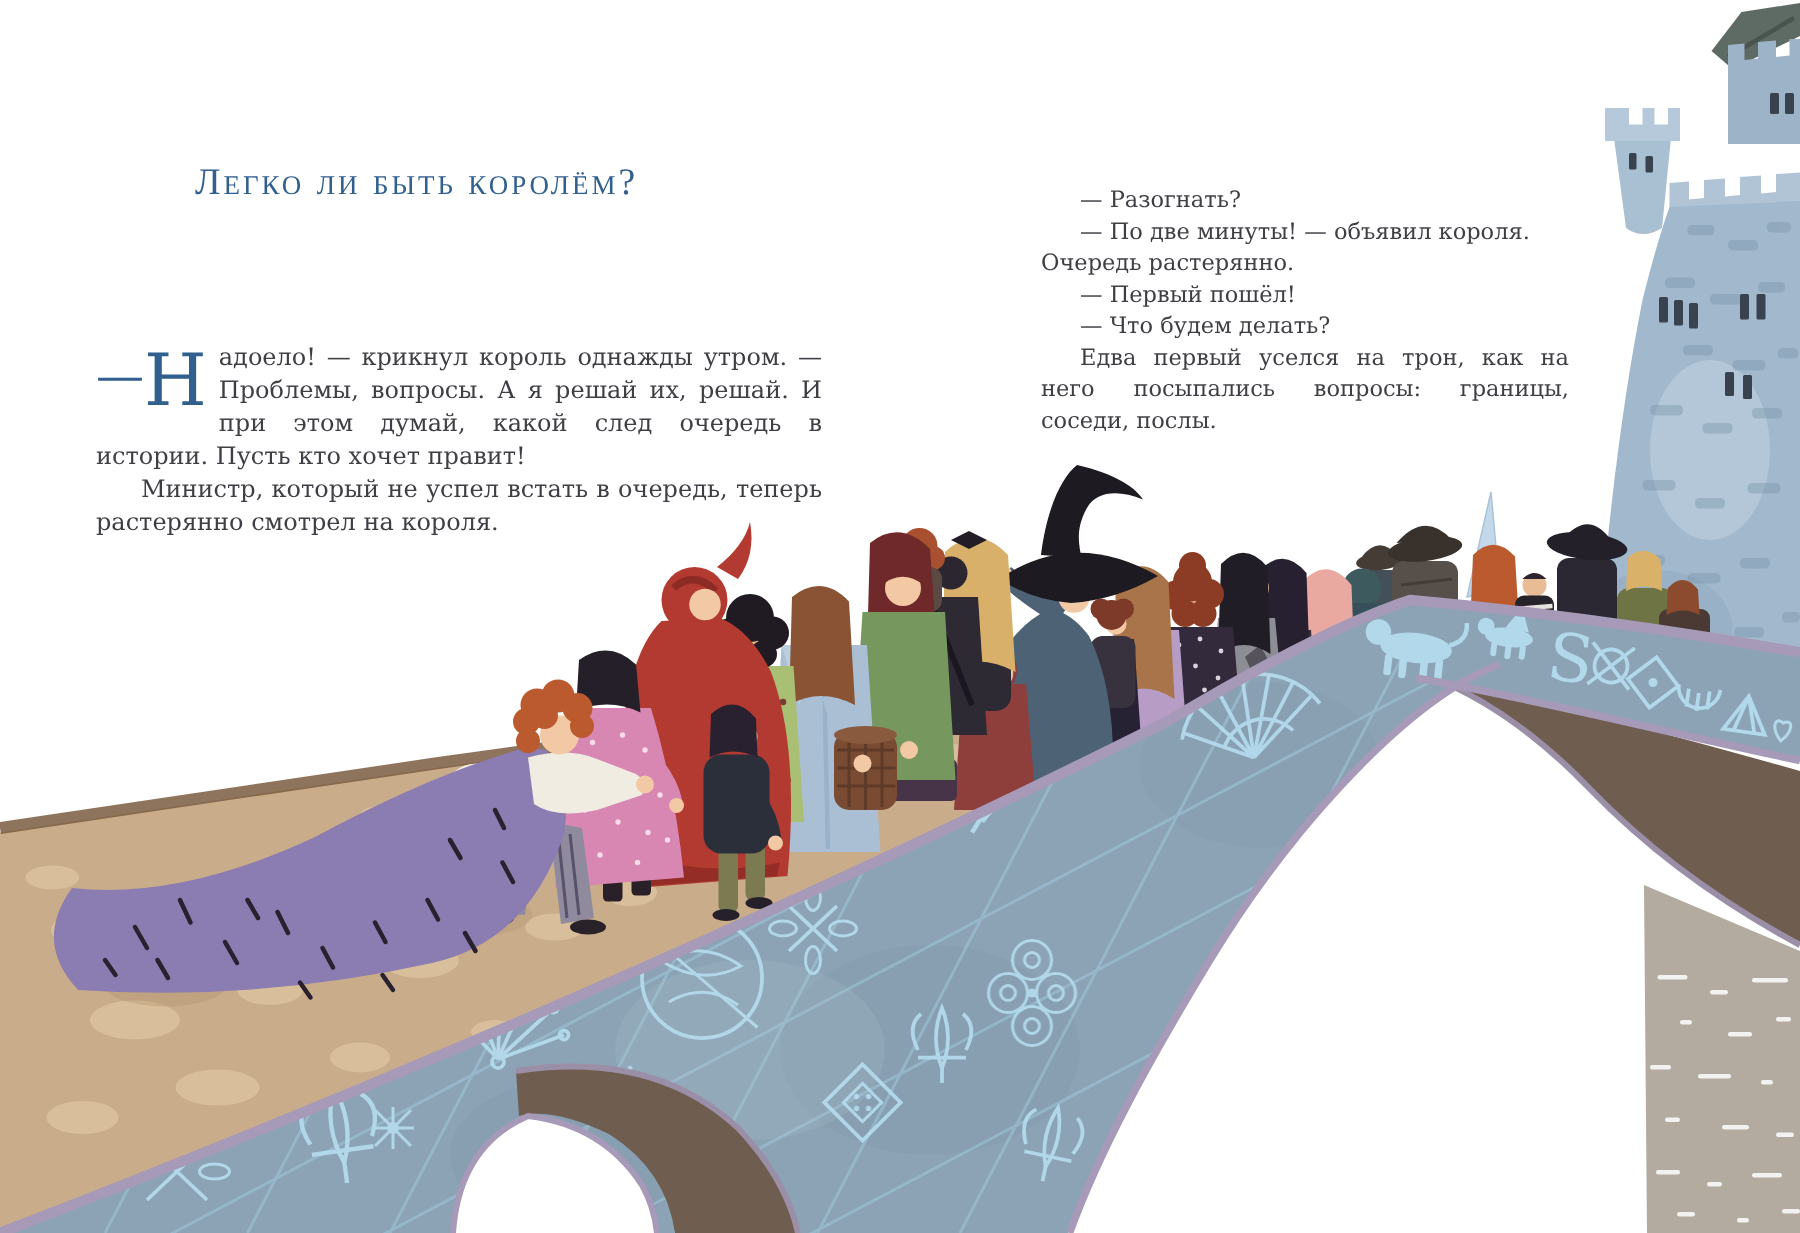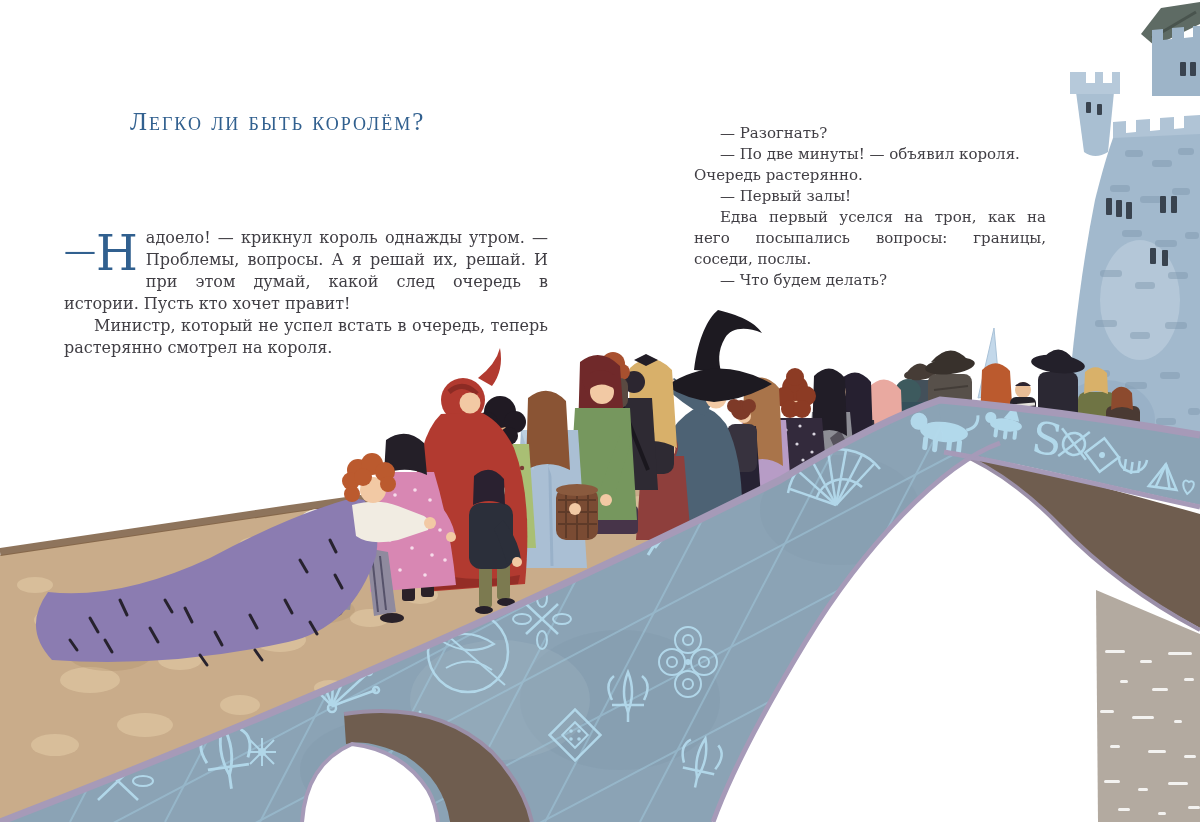--- a/index.html
+++ b/index.html
@@ -649,18 +649,18 @@
     <p>
       <span class="lead"><span class="dash">—</span><span class="cap">Н</span></span><span>адоело! — крикнул король однажды утром. — Проблемы, вопросы. А я решай их, решай. И при этом думай, какой след очередь в истории. Пусть кто хочет правит!</span>
     </p>
     <p class="indent">Министр, который не успел встать в очередь, теперь растерянно смотрел на короля.</p>
   </div>
 
   <div class="right-col">
     <p class="indent">— Разогнать?</p>
     <p class="indent">— По две минуты! — объявил короля.</p>
     <p>Очередь растерянно.</p>
-    <p class="indent">— Первый залы!</p>
+    <p class="indent">— Первый пошёл!</p>
+    <p class="indent">— Что будем делать?</p>
     <p class="indent just">Едва первый уселся на трон, как на него посыпались вопросы: границы, соседи, послы.</p>
-    <p class="indent">— Что будем делать?</p>
   </div>
 
 </div>
 
 </body></html>

